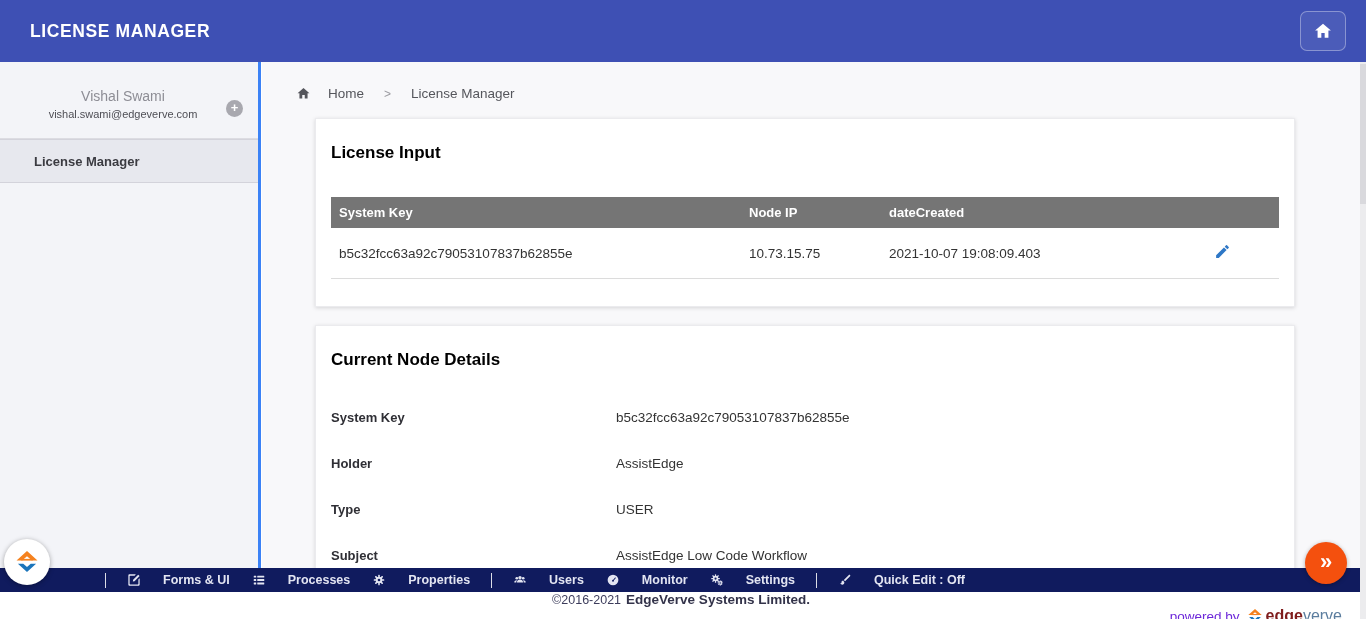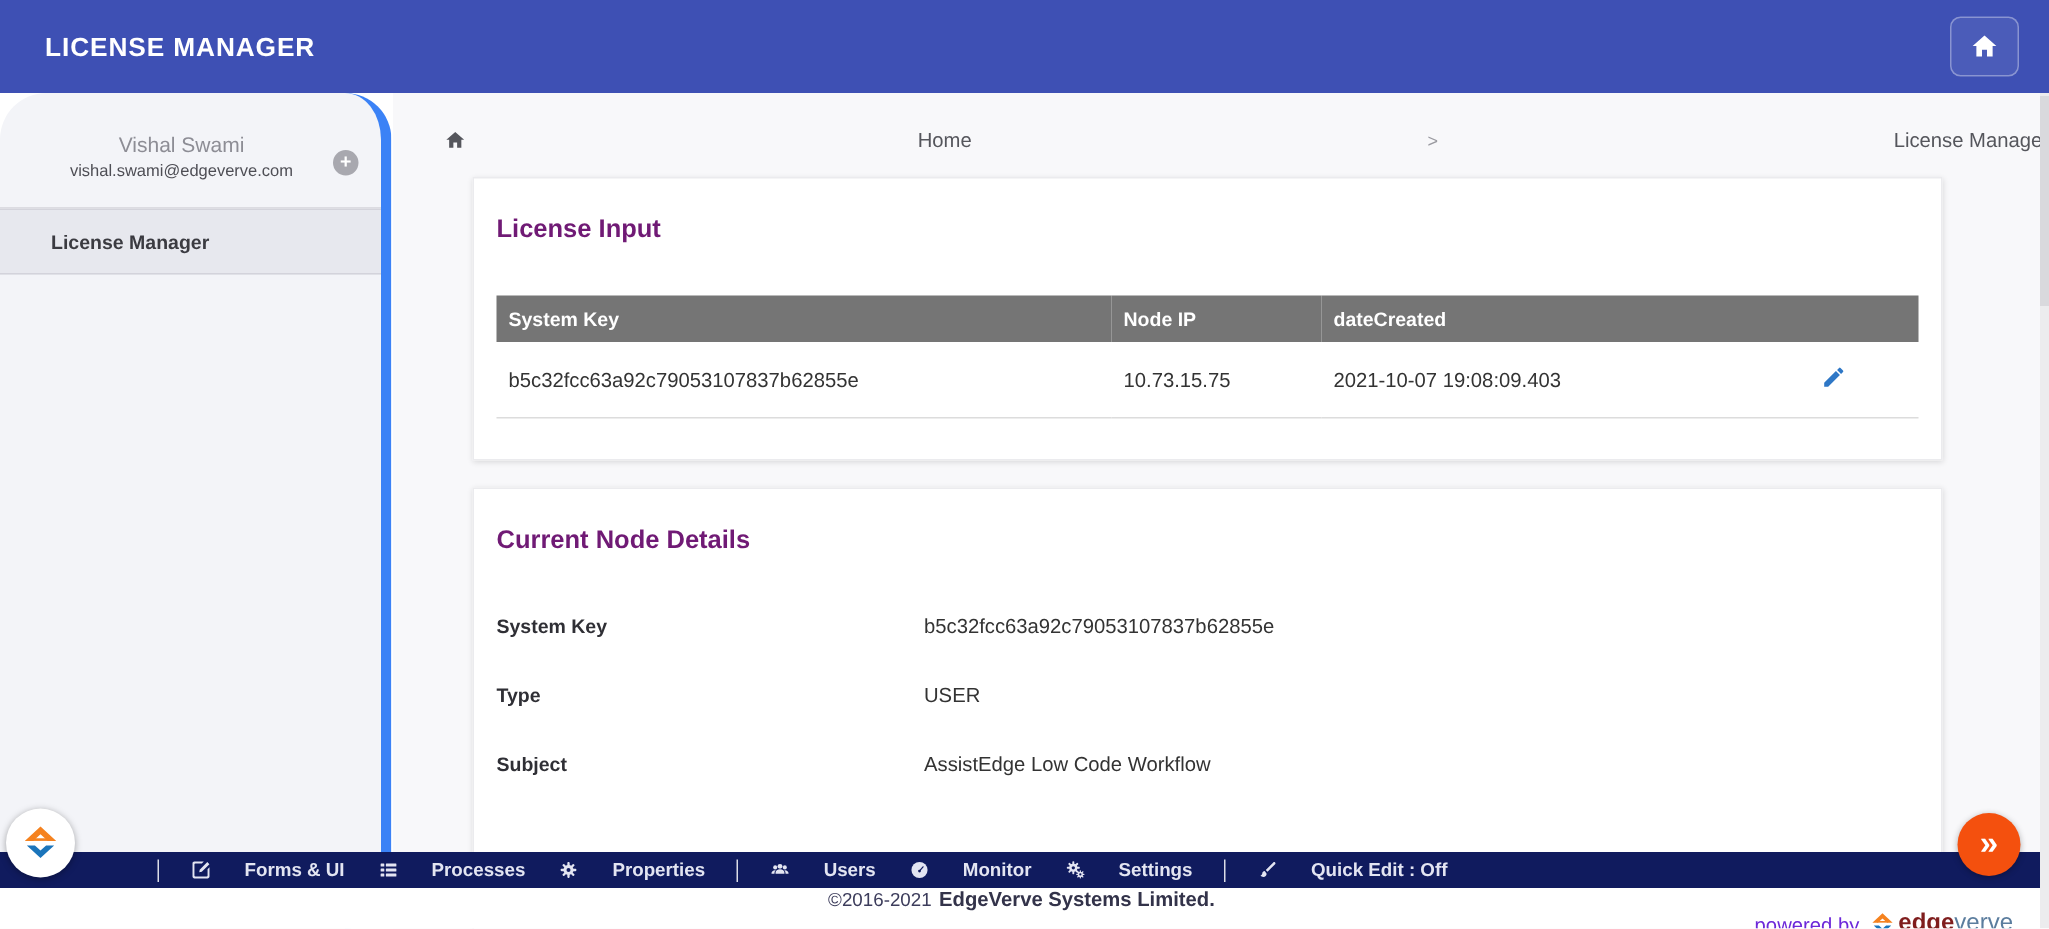--- a/index.html
+++ b/index.html
@@ -10,46 +10,46 @@
   .topbar { position:absolute; top:0; left:0; right:0; height:62px; background:#3e50b4;
             display:flex; align-items:center; padding:0 20px 0 30px; box-sizing:border-box; }
   .topbar-title { color:#fff; font-size:17.5px; font-weight:bold; letter-spacing:0.6px; }
   .home-btn { margin-left:auto; width:44px; height:38px; border:1px solid rgba(255,255,255,0.35);
               border-radius:7px; background:rgba(255,255,255,0.07); display:flex;
               align-items:center; justify-content:center; cursor:pointer; }
   .home-btn svg { width:20px; height:20px; fill:#fff; }
 
   
   .sidebar { position:absolute; top:62px; left:0; width:261px; bottom:0;
-             background:#f3f4f8; border-right:7px solid #3b82f6; box-sizing:border-box;border-radius:31px; }
+             background:#f3f4f8; border-right:3px solid #3b82f6; box-sizing:border-box; }
   .user-block { position:relative; padding:26px 42px 18px 30px; text-align:center;
                 border-bottom:1px solid #dcdce2; }
   .user-name { color:#8d8d95; font-size:14px; margin-bottom:4px; }
   .user-email { color:#4e4e55; font-size:11px; }
   .plus-btn { position:absolute; right:15px; top:38px; width:17px; height:17px; border-radius:50%;
               background:#a8a8af; color:#fff; font-size:13px; line-height:16px; text-align:center;
               cursor:pointer; font-weight:bold; }
   .side-item { height:44px; background:#e7e8ee; border-top:1px solid #d3d3db;
                border-bottom:1px solid #d3d3db; display:flex; align-items:center;
                padding-left:34px; font-size:13px; font-weight:bold; color:#3b3b41;
                cursor:pointer; box-sizing:border-box; }
 
   
   .main { position:absolute; top:62px; left:262px; right:0; bottom:0;
           background:#f8f8fa; overflow:hidden; }
   .breadcrumb { display:flex; align-items:center; gap:17px; margin:24px 0 0 34px;
-                font-size:13.5px; color:#55565c;justify-content:space-between; }
+                font-size:13.5px; color:#55565c; }
   .bc-home-ic { width:15px; height:15px; fill:#55565c; }
   .bc-sep { color:#9a9aa0; font-size:12px; margin:0 3px; }
 
   .card { width:980px; margin-left:53px; background:#fff; border:1px solid #ebebee;
           box-shadow:0 1px 4px rgba(0,0,0,0.14); box-sizing:border-box; }
   .card1 { margin-top:17px; padding:14px 15px 27px; }
   .card2 { margin-top:18px; padding:14px 15px; height:420px; }
-  .card-title { font-size:17px; font-weight:bold; color:#701a75; margin:10px 0 0 0; }
+  .card-title { font-size:17px; font-weight:bold; color:#000000; margin:10px 0 0 0; }
 
   .lic-table { width:100%; border-collapse:collapse; margin-top:34px; font-size:13.5px; }
   .lic-table th { background:#757575; color:#fff; font-weight:bold; text-align:left;
                   height:31px; padding:0 0 0 8px; font-size:13px; }
   .lic-table td { height:48px; padding-left:8px; color:#333; border-bottom:1px solid #dcdcdc; }
   .edit-ic { width:17px; height:17px; cursor:pointer; }
 
   .fields { margin-top:24px; }
   .field-row { display:flex; align-items:center; height:46px; }
   .field-label { width:285px; font-weight:bold; font-size:13px; color:#2f2f35; }
@@ -176,20 +176,24 @@
     </div>
 
     <div class="card card2">
       <div class="card-title">Current Node Details</div>
       <div class="fields">
         <div class="field-row">
           <div class="field-label">System Key</div>
           <div class="field-value">b5c32fcc63a92c79053107837b62855e</div>
         </div>
         <div class="field-row">
+          <div class="field-label">Holder</div>
+          <div class="field-value">AssistEdge</div>
+        </div>
+        <div class="field-row">
           <div class="field-label">Type</div>
           <div class="field-value">USER</div>
         </div>
         <div class="field-row">
           <div class="field-label">Subject</div>
           <div class="field-value">AssistEdge Low Code Workflow</div>
         </div>
       </div>
     </div>
   </div>

